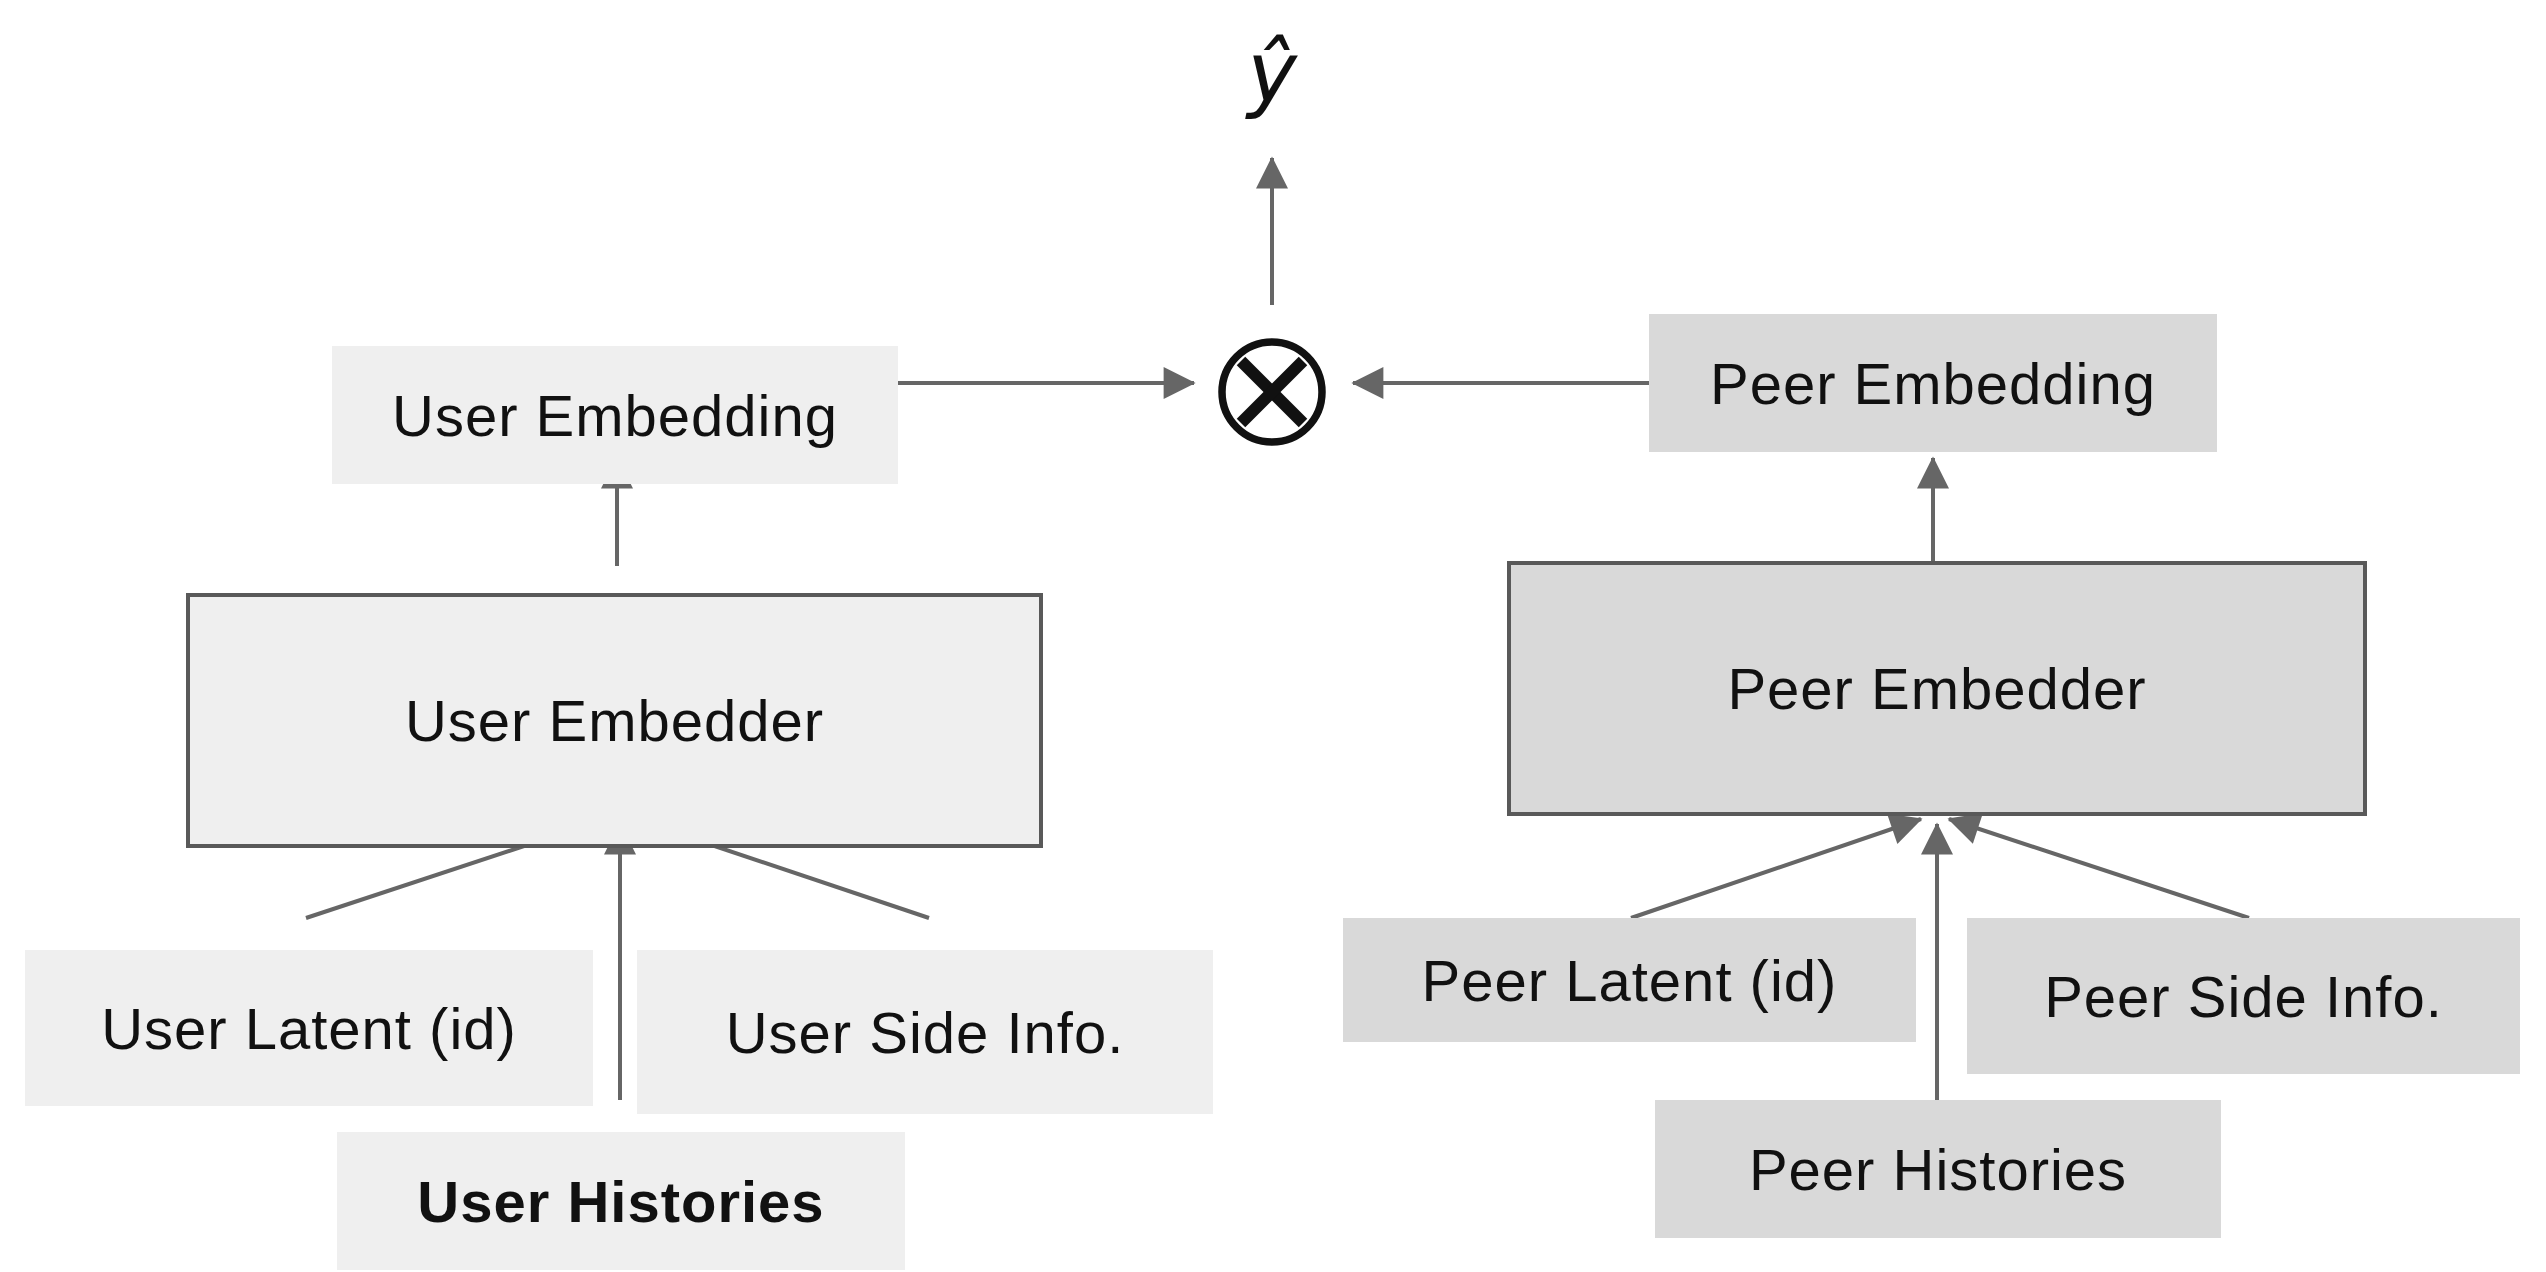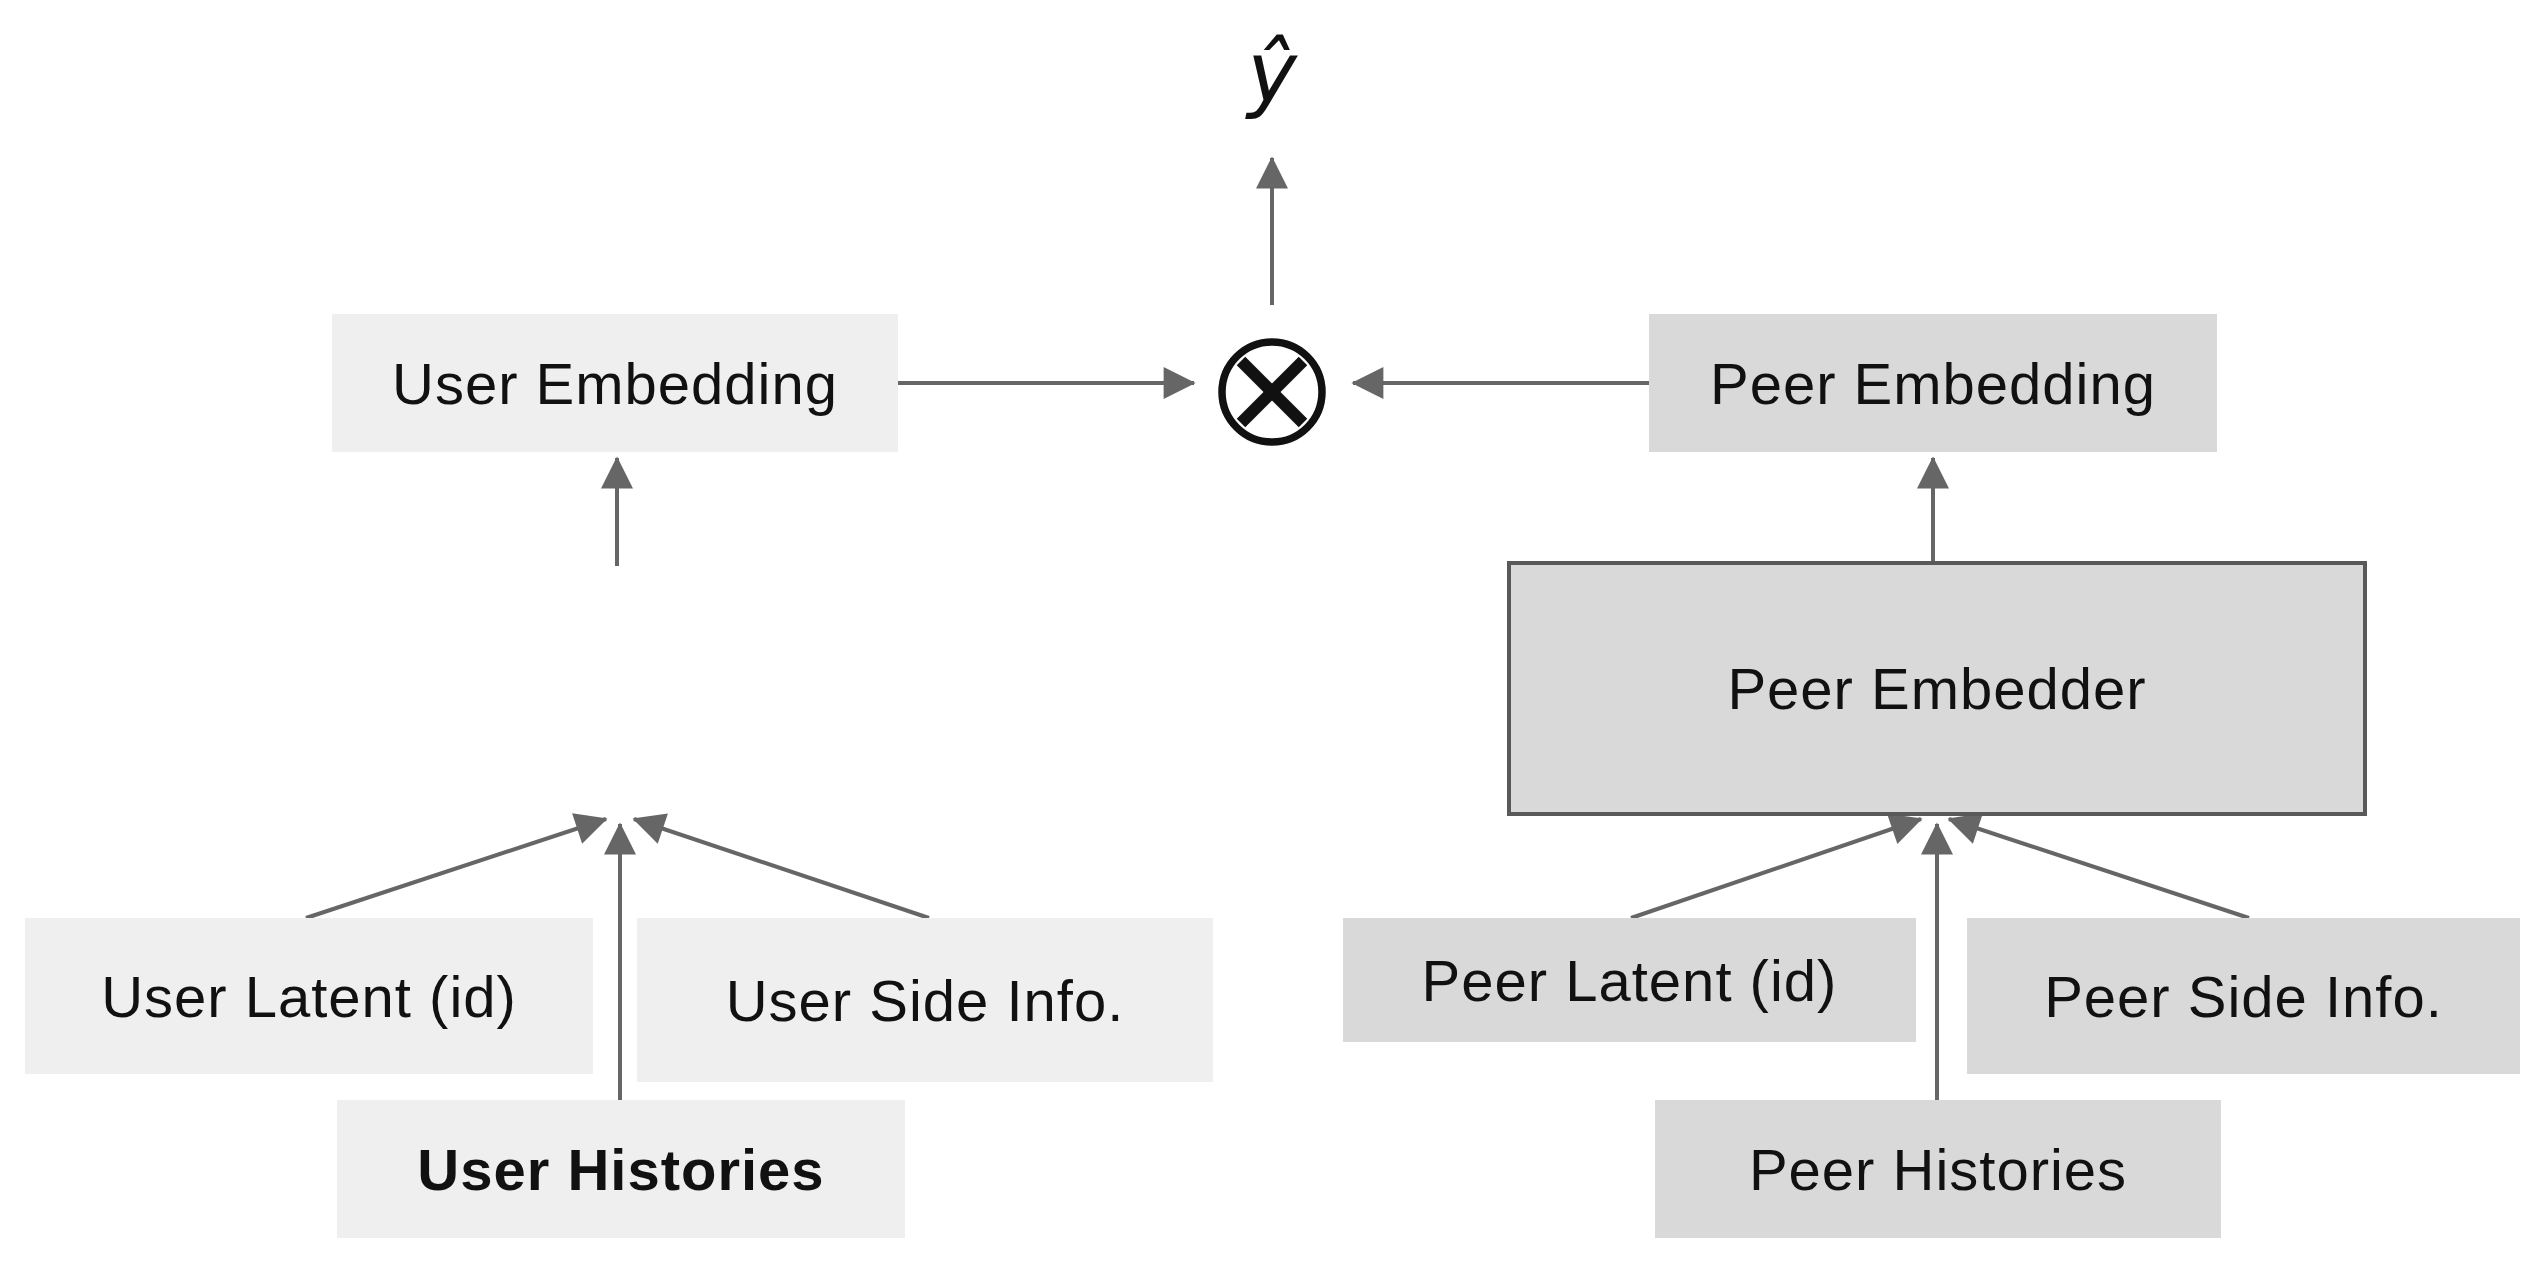--- a/index.html
+++ b/index.html
@@ -20,21 +20,21 @@
     display: flex;
     align-items: center;
     justify-content: center;
     font-size: 58px;
     letter-spacing: 1px;
     color: #111111;
     text-align: center;
     box-sizing: border-box;
     white-space: nowrap;
   }
-  .fill-user { background: #efefef; }
+  .fill-user { background: #efefef; margin-top: 32px; }
   .fill-peer { background: #d9d9d9; }
   .embedder-border { border: 4px solid #595959; }
 
   
   .user-embedding  { left: 332px;  top: 314px;  width: 566px; height: 138px; }
   .peer-embedding  { left: 1649px; top: 314px;  width: 568px; height: 138px; }
   .user-embedder   { left: 186px;  top: 561px;  width: 857px; height: 255px; }
   .peer-embedder   { left: 1507px; top: 561px;  width: 860px; height: 255px; }
   .user-latent     { left: 25px;   top: 918px;  width: 568px; height: 156px; }
   .user-side-info  { left: 637px;  top: 918px;  width: 576px; height: 164px; }
@@ -100,20 +100,23 @@
       <line x1="1241" y1="361" x2="1303" y2="423" stroke="#111111" stroke-width="12"></line>
       <line x1="1303" y1="361" x2="1241" y2="423" stroke="#111111" stroke-width="12"></line>
     </g>
   </svg>
 
   <div class="yhat">ŷ</div>
 
   <div class="box fill-user user-embedding">
     <span>User Embedding</span>
   </div>
+  <div class="box fill-user embedder-border user-embedder">
+    <span>User Embedder</span>
+  </div>
   <div class="box fill-user user-latent">
     <span>User Latent (id)</span>
   </div>
   <div class="box fill-user user-side-info">
     <span>User Side Info.</span>
   </div>
   <div class="box fill-user user-histories">
     <span>User Histories</span>
   </div>
 

